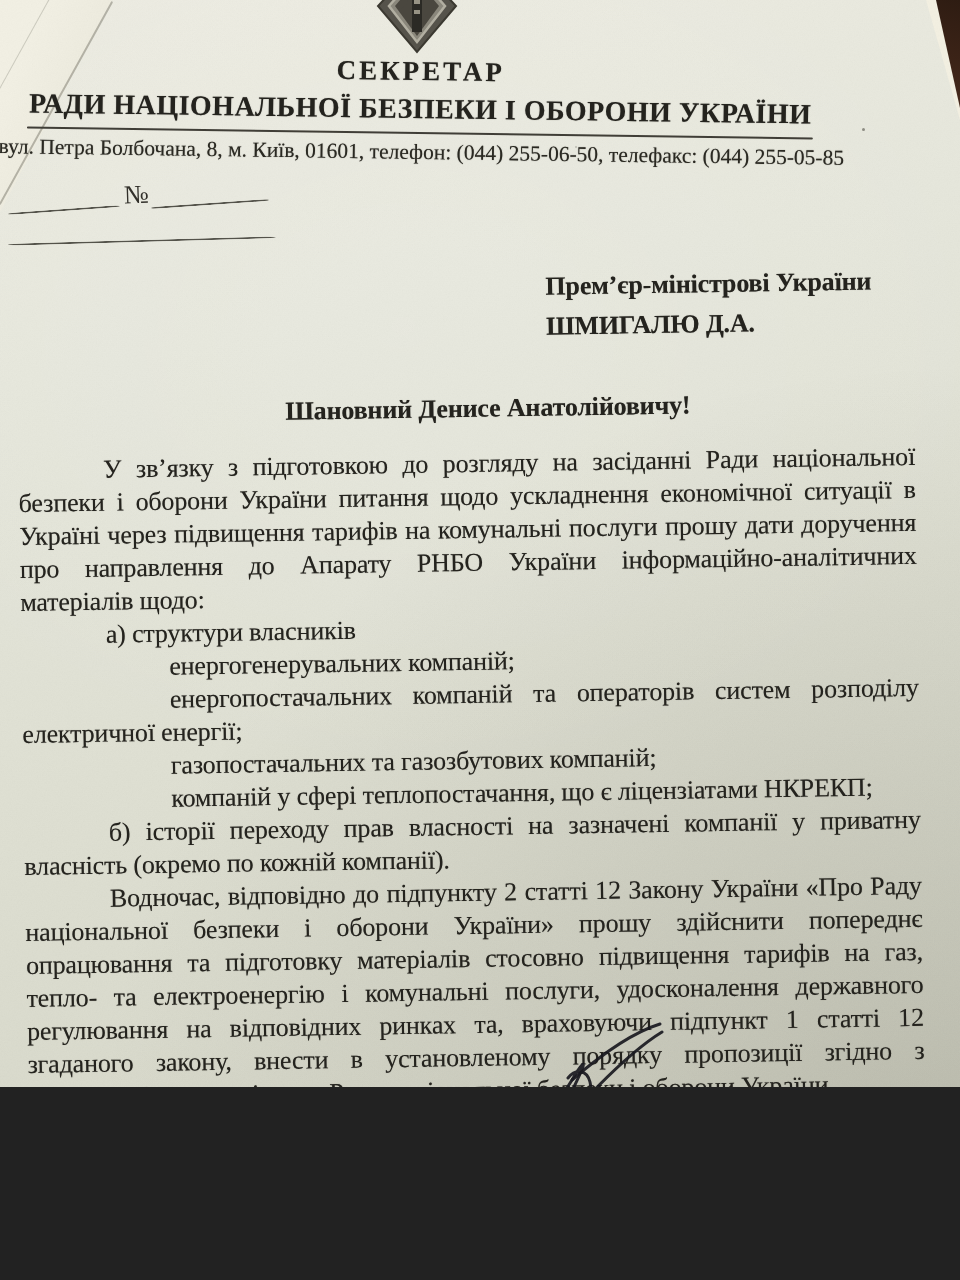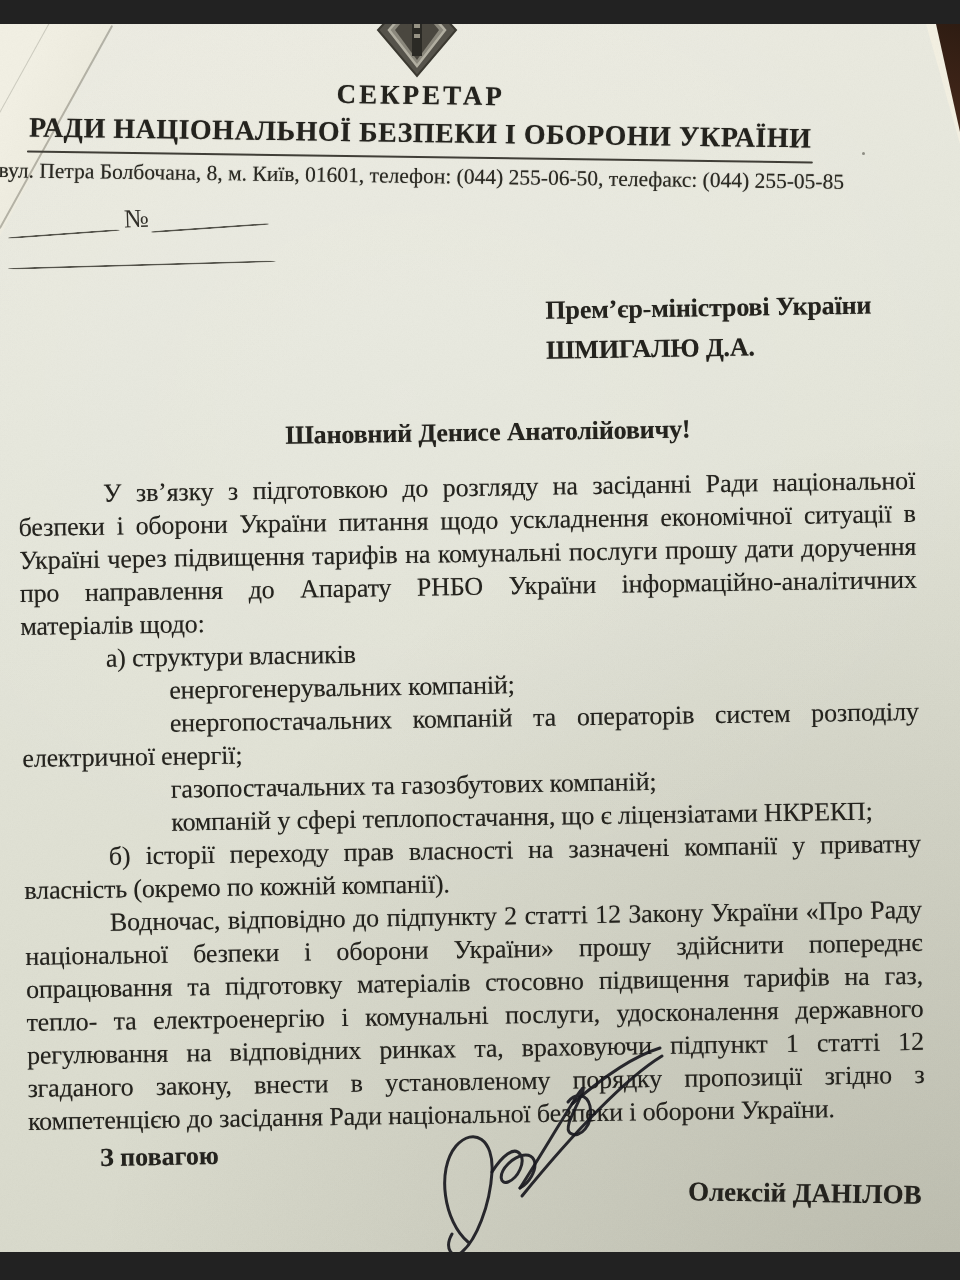--- a/index.html
+++ b/index.html
@@ -1,25 +1,24 @@
 <!DOCTYPE html>
 <html><head>
 <meta charset="utf-8">
 <style>
   html,body{margin:0;padding:0;}
   body{width:960px;height:1280px;overflow:hidden;background:#222;}
   .photo{
-    position:relative;width:960px;height:1228px;overflow:hidden;
+    position:relative;width:960px;height:1087px;overflow:hidden;
     background:
       radial-gradient(120% 80% at 42% 30%, rgba(255,255,255,.10), rgba(255,255,255,0) 55%),
       radial-gradient(150% 120% at 100% 105%, rgba(48,46,32,.16), rgba(0,0,0,0) 60%),
       linear-gradient(168deg,#edece2 0%,#e6e7dc 30%,#dfe0d3 62%,#d6d7c9 100%);
     font-family:"Liberation Serif","DejaVu Serif",serif;
     color:#24231e;
-    margin-top:24px;
   }
   
   .fold-tl{position:absolute;left:0;top:0;width:130px;height:230px;
     clip-path:polygon(0 0,112px 0,0 212px);
     background:linear-gradient(115deg,#f2f0e4 20%,#eae8db 70%);}
   .fold-tl-crease{position:absolute;left:-60px;top:102px;width:232px;height:2px;
     background:rgba(110,108,95,.45);transform:rotate(-61deg);border-radius:2px;}
   .fold-tl-crease2{position:absolute;left:-38px;top:46px;width:122px;height:1px;
     background:rgba(120,118,105,.30);transform:rotate(-61deg);}
   

